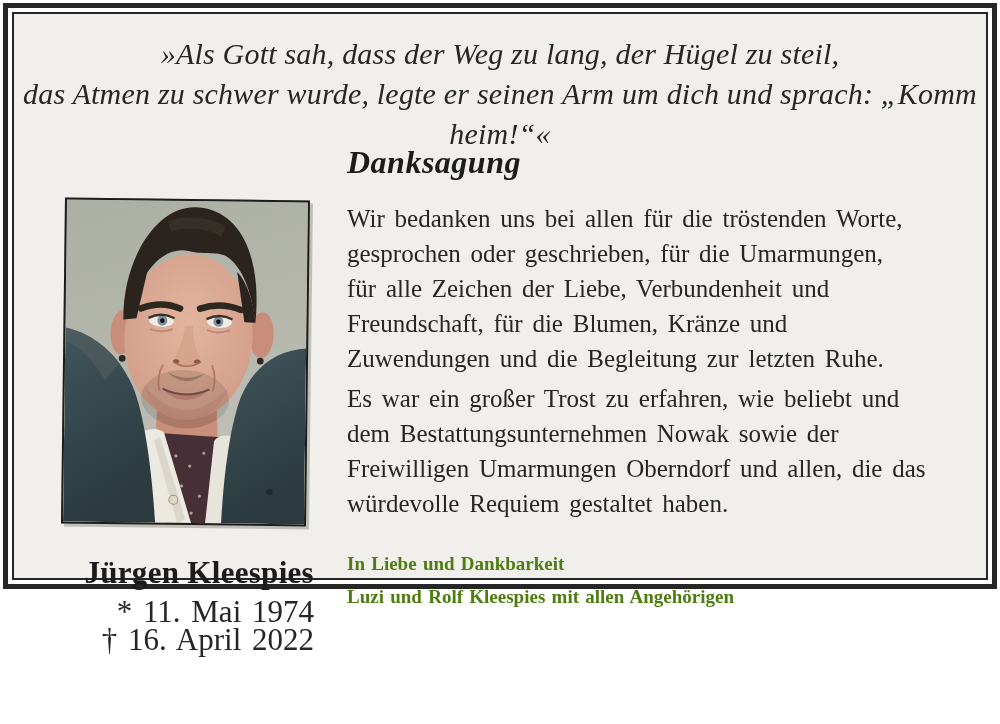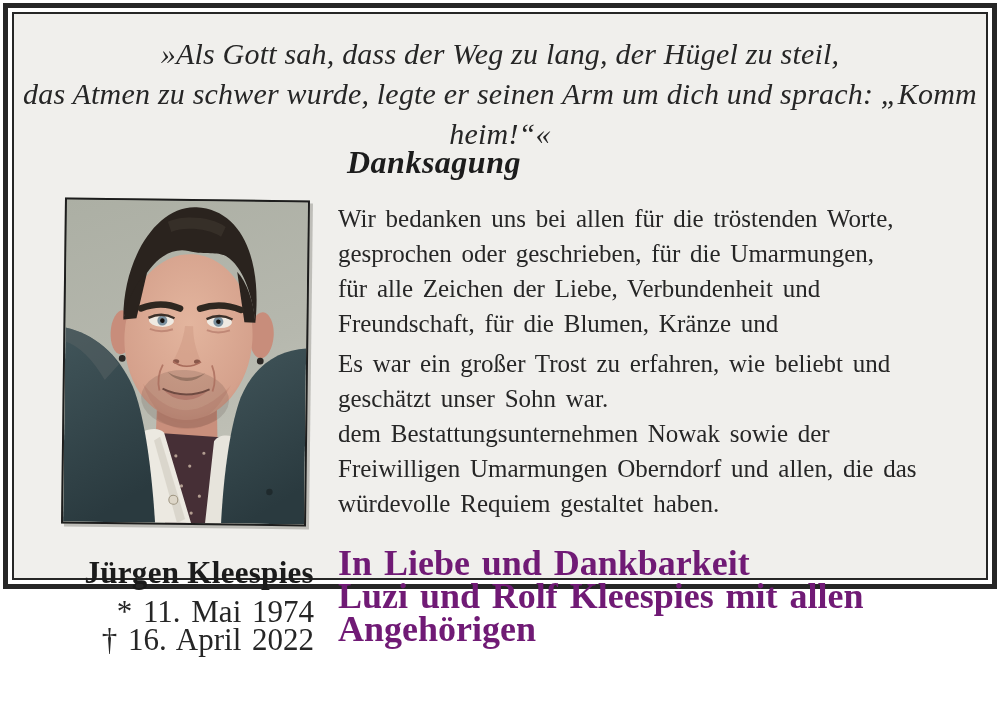--- a/index.html
+++ b/index.html
@@ -32,33 +32,33 @@
   
   .title{
     position:absolute;left:347px;top:139px;
     font-size:32px;line-height:46px;
     font-weight:bold;font-style:italic;
     color:#1c1c1c;
     letter-spacing:0.5px;
   }
   
   .body-col{
-    position:absolute;left:338px;top:201px;width:620px;
+    position:absolute;left:347px;top:201px;width:620px;
     font-size:25px;line-height:35px;
     color:#262626;
     word-spacing:0.14em;
   }
   .body-col .para{margin:0 0 0 0;}
   .body-col .para.gap-after{margin-bottom:5px;}
   .body-col .bline{white-space:nowrap;}
   .closing{
     margin-top:26px;
     font-weight:bold;
-    font-size:36px;line-height:33px;
-    color:#701a75;
+    font-size:19px;line-height:33px;
+    color:#4d7c0f;
     word-spacing:0.08em;
   }
   
   .photo{
     position:absolute;left:63px;top:199px;
     width:241px;height:322px;
     border:2px solid #1d1d1d;
     background:#b2b5aa;
     transform:rotate(0.7deg);
     box-shadow:3px 3px 0 rgba(130,130,124,0.45);
@@ -200,24 +200,24 @@
       <div>† 16. April 2022</div>
     </div>
   </div>
 
   <div class="body-col">
     <div class="para gap-after">
       <div class="bline">Wir bedanken uns bei allen für die tröstenden Worte,</div>
       <div class="bline">gesprochen oder geschrieben, für die Umarmungen,</div>
       <div class="bline">für alle Zeichen der Liebe, Verbundenheit und</div>
       <div class="bline">Freundschaft, für die Blumen, Kränze und</div>
+      <div class="bline">Zuwendungen und die Begleitung zur letzten Ruhe.</div>
     </div>
     <div class="para">
       <div class="bline">Es war ein großer Trost zu erfahren, wie beliebt und</div>
-      <div class="bline">geschätzt unser Sohn war.</div>
     </div>
     <div class="para">
       <div class="bline">dem Bestattungsunternehmen Nowak sowie der</div>
       <div class="bline">Freiwilligen Umarmungen Oberndorf und allen, die das</div>
       <div class="bline">würdevolle Requiem gestaltet haben.</div>
     </div>
     <div class="closing">
       <div>In Liebe und Dankbarkeit</div>
       <div>Luzi und Rolf Kleespies mit allen Angehörigen</div>
     </div>

